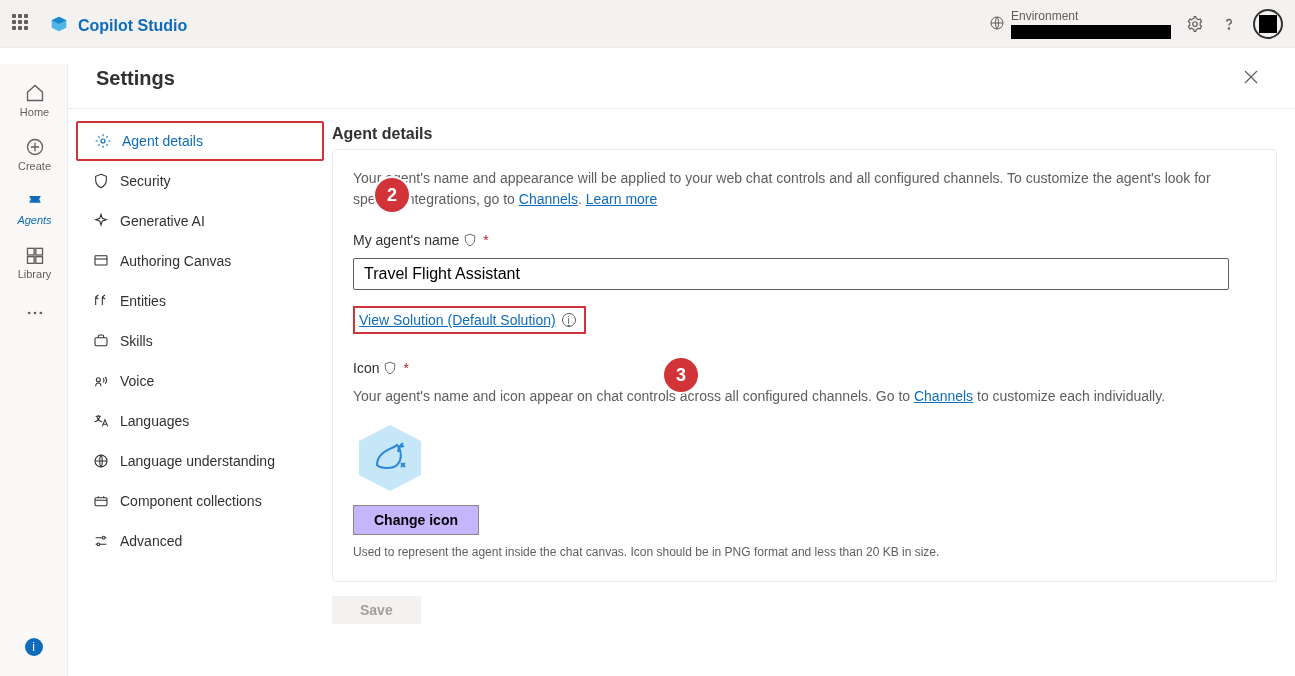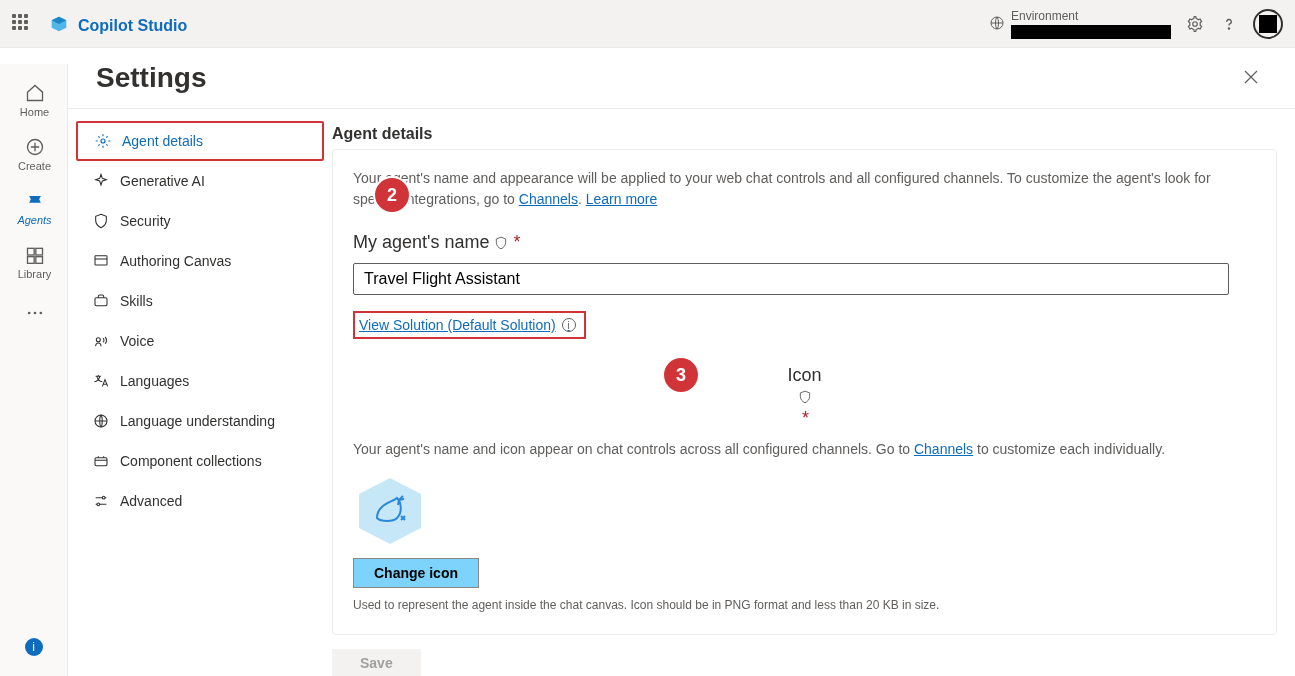--- a/index.html
+++ b/index.html
@@ -25,46 +25,46 @@
 .rail-item { width: 60px; display: flex; flex-direction: column; align-items: center; gap: 2px; padding: 6px 0; cursor: pointer; color: #605e5c; font-size: 11px; border-left: 2px solid transparent; }
 .rail-item.active { color: #0f6cbd; font-style: italic; }
 .rail-item.active .rail-icon { color: #0f6cbd; }
 .rail-icon { width: 22px; height: 22px; display:flex; align-items:center; justify-content:center; }
 .rail-more { margin-top: 4px; }
 .rail-info { margin-top: auto; margin-bottom: 20px; width: 18px; height: 18px; border-radius: 50%; background:#0f6cbd; color:#fff; font-size:12px; display:flex; align-items:center; justify-content:center; cursor:pointer;}
 
 
 .main-area { position: absolute; left: 68px; top: 48px; right: 0; bottom: 0; background: #fff; display: flex; flex-direction: column; }
 .page-header { height: 60px; display: flex; align-items: center; padding: 0 28px; }
-.page-title { font-size: 28px; font-weight: 600; }
+.page-title { font-size: 20px; font-weight: 600; }
 .close-btn { margin-left: auto; cursor: pointer; color: #605e5c; font-size: 20px; padding:4px 8px; }
 .page-divider { height: 1px; background: #edebe9; }
 
 .content-row { display: flex; flex: 1; overflow: hidden; }
 
 
 .settings-sidebar { width: 264px; padding: 12px 8px 12px 0; }
 .side-item { display: flex; align-items: center; gap: 10px; height: 40px; padding: 0 16px; cursor: pointer; color: #323130; font-size: 14px; margin: 0 0 0 8px; border-radius: 2px; }
 .side-item.selected { color: #0f6cbd; border: 2px solid #d13438; background: #fff; }
 .side-icon { width: 18px; height: 18px; display:flex; align-items:center; justify-content:center; color: inherit; flex-shrink:0;}
 
 
 .content-panel { flex: 1; padding: 8px 18px 0 0; overflow-y: auto; }
 .section-title { font-size: 16px; font-weight: 600; margin: 8px 0 2px 0; }
 .card { border: 1px solid #edebe9; border-radius: 4px; padding: 18px 20px 22px 20px; margin-top: 6px; }
 .desc-text { font-size: 14px; color: #605e5c; line-height: 1.5; }
 .desc-text a { color: #0f6cbd; text-decoration: underline; }
-.field-label { font-size: 18px; margin-top: 22px; display: flex; align-items: center; gap: 4px; }
+.field-label { font-size: 14px; margin-top: 22px; display: flex; align-items: center; gap: 4px; }
 .shield-mini { width: 14px; height: 14px; display:inline-flex; }
 .req-star { color: #a4262c; margin-left: 2px; }
 .text-input { width: 100%; max-width: 876px; margin-top: 10px; padding: 6px 10px; font-size: 16px; border: 1px solid #605e5c; border-radius: 2px; }
 .solution-link { display: inline-flex; align-items: center; gap: 6px; margin-top: 12px; color: #0f6cbd; text-decoration: underline; font-size: 14px; border: 2px solid #d13438; padding: 4px 8px 4px 4px; }
 .solution-info { width:14px; height:14px; border:1px solid #605e5c; border-radius:50%; display:inline-flex; align-items:center; justify-content:center; font-size:10px; color:#605e5c; text-decoration:none;}
 .icon-preview { width: 74px; height: 74px; margin-top: 14px; }
-.change-btn { margin-top: 10px; padding: 6px 20px; background: #7dd3fc; border: 1px solid #8a8886; cursor: pointer; font-size: 14px; font-weight: 600; }
+.change-btn { margin-top: 10px; padding: 6px 20px; background: #c4b5fd; border: 1px solid #8a8886; cursor: pointer; font-size: 14px; font-weight: 600; }
 .hint-text { font-size: 12px; color: #605e5c; margin-top: 10px; }
 .save-btn { margin: 14px 0 0 0; padding: 6px 28px; background: #f3f2f1; border: none; color: #a19f9d; font-size: 14px; font-weight: 600; cursor: not-allowed; }
 
 
 .annot-badge { position: absolute; width: 34px; height: 34px; border-radius: 50%; background: #d13438; color:#fff; font-weight: 700; font-size: 18px; display:flex; align-items:center; justify-content:center; box-shadow: 0 0 0 2px #fff; }
 .badge-2 { left: 375px; top: 178px; }
 .badge-3 { left: 664px; top: 358px; }
 </style>
 </head>
 <body>
@@ -187,41 +187,49 @@
             <svg width="16" height="16" viewBox="0 0 24 24" fill="none" stroke="currentColor" stroke-width="1.8">
               <circle cx="12" cy="12" r="3"></circle>
               <path d="M12 2v3M12 19v3M4 12H1M23 12h-3M5 5l2 2M17 17l2 2M19 5l-2 2M7 17l-2 2"></path>
             </svg>
           </div>
         <span>Agent details</span>
       </div>
       <div class="side-item">
         <div class="side-icon">
             <svg width="16" height="16" viewBox="0 0 24 24" fill="none" stroke="currentColor" stroke-width="1.6">
+              <path d="M12 2l8 3v6c0 5-3.5 9-8 11-4.5-2-8-6-8-11V5l8-3z"></path>
+            </svg>
+          </div>
+        <span>Security</span>
+      </div>
+      <div class="side-item">
+        <div class="side-icon">
+            <svg width="16" height="16" viewBox="0 0 24 24" fill="none" stroke="currentColor" stroke-width="1.6">
               <path d="M12 2l2 6 6 2-6 2-2 6-2-6-6-2 6-2 2-6z"></path>
             </svg>
           </div>
         <span>Generative AI</span>
-      </div>
-      <div class="side-item">
-        <div class="side-icon">
-            <svg width="16" height="16" viewBox="0 0 24 24" fill="none" stroke="currentColor" stroke-width="1.6">
-              <path d="M12 2l8 3v6c0 5-3.5 9-8 11-4.5-2-8-6-8-11V5l8-3z"></path>
-            </svg>
-          </div>
-        <span>Security</span>
       </div>
       <div class="side-item">
         <div class="side-icon">
             <svg width="16" height="16" viewBox="0 0 24 24" fill="none" stroke="currentColor" stroke-width="1.6">
               <rect x="3" y="4" width="18" height="14" rx="1"></rect>
               <path d="M3 9h18"></path>
             </svg>
           </div>
         <span>Authoring Canvas</span>
+      </div>
+      <div class="side-item">
+        <div class="side-icon">
+            <svg width="16" height="16" viewBox="0 0 24 24" fill="none" stroke="currentColor" stroke-width="1.6">
+              <path d="M4 18V6M4 6l4-3M4 6l4 3M14 18V6m0 0l4-3m-4 3l4 3"></path>
+            </svg>
+          </div>
+        <span>Entities</span>
       </div>
       <div class="side-item">
         <div class="side-icon">
             <svg width="16" height="16" viewBox="0 0 24 24" fill="none" stroke="currentColor" stroke-width="1.6">
               <rect x="3" y="7" width="18" height="12" rx="2"></rect>
               <path d="M8 7V5a2 2 0 0 1 2-2h4a2 2 0 0 1 2 2v2"></path>
             </svg>
           </div>
         <span>Skills</span>
       </div>
@@ -290,21 +298,21 @@
         </div>
         <input class="text-input" type="text" value="Travel Flight Assistant" style="">
 
         <div style="margin-top:4px;">
           <a href="#" class="solution-link">
             <span>View Solution (Default Solution)</span>
             <span class="solution-info">i</span>
           </a>
         </div>
 
-        <div class="field-label" style="margin-top:26px;flex-direction:column;">
+        <div class="field-label" style="margin-top:26px;">
           <span>Icon</span>
           <span class="shield-mini">
               <svg width="14" height="14" viewBox="0 0 24 24" fill="none" stroke="#605e5c" stroke-width="1.6">
                 <path d="M12 2l8 3v6c0 5-3.5 9-8 11-4.5-2-8-6-8-11V5l8-3z"></path>
               </svg>
             </span>
           <span class="req-star">*</span>
         </div>
         <p class="desc-text" style="margin-top:10px;">
           <span>Your agent's name and icon appear on chat controls across all configured channels. Go to </span><a href="#">Channels</a><span> to customize each individually.</span>

